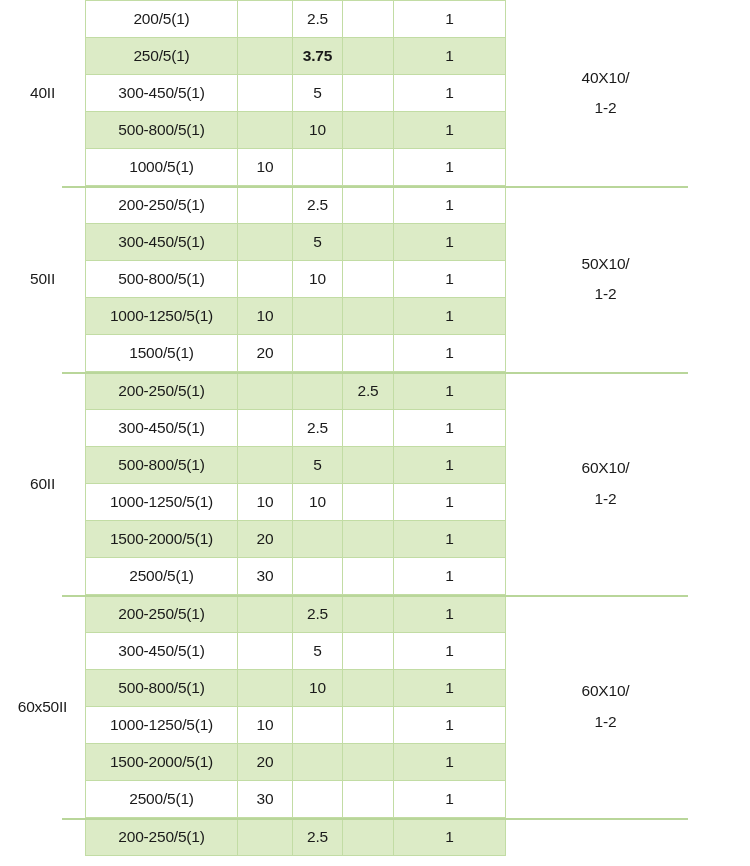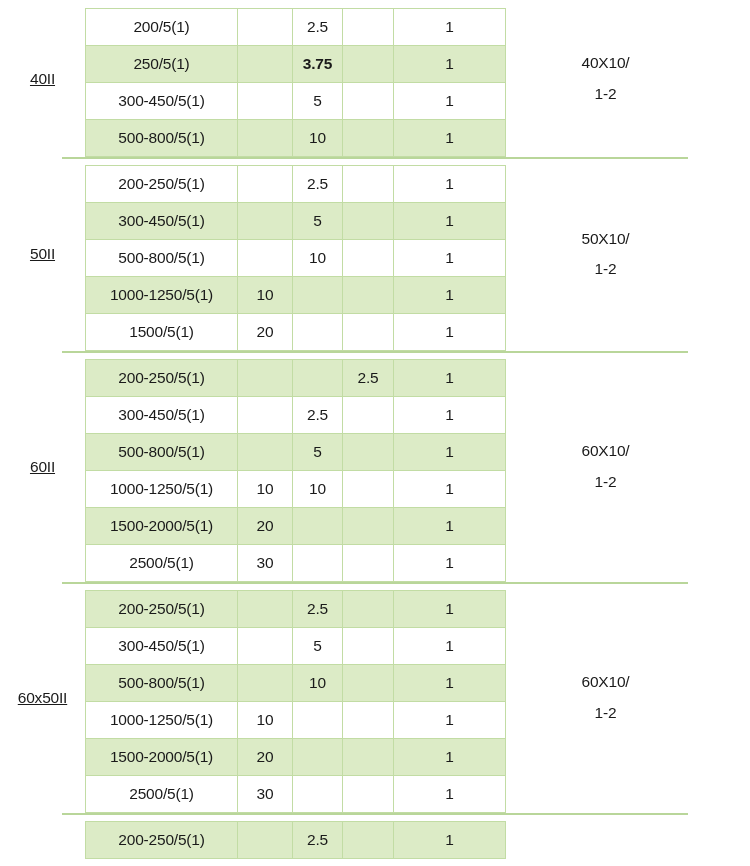--- a/index.html
+++ b/index.html
@@ -44,30 +44,28 @@
   
   .model-col {
     width: 85px;
     min-width: 85px;
     display: flex;
     align-items: center;
     justify-content: center;
     background: #ffffff;
     font-size: 15.5px;
     letter-spacing: -0.2px;
-    text-decoration: underline;
   }
 
   
   .grid {
     width: 420px;
     min-width: 420px;
     border-collapse: collapse;
     table-layout: fixed;
-    margin-top: 8px;
   }
   .grid td {
     border: 1px solid #c2dca4;
     height: 36px;
     text-align: center;
     vertical-align: middle;
     font-size: 15.5px;
     letter-spacing: -0.2px;
     padding: 0;
     background: #ffffff;
@@ -137,20 +135,27 @@
             <td style="border-color: rgb(194, 220, 164);"></td>
             <td style="border-color: rgb(194, 220, 164);">1</td>
           </tr>
           <tr class="alt">
             <td style="border-color: rgb(194, 220, 164); background: rgb(220, 235, 198);">500-800/5(1)</td>
             <td style="border-color: rgb(194, 220, 164); background: rgb(220, 235, 198);"></td>
             <td style="border-color: rgb(194, 220, 164); background: rgb(220, 235, 198);">10</td>
             <td style="border-color: rgb(194, 220, 164); background: rgb(220, 235, 198);"></td>
             <td style="border-color: rgb(194, 220, 164); background: rgb(220, 235, 198);">1</td>
           </tr>
+          <tr>
+            <td style="border-color: rgb(194, 220, 164);">1000/5(1)</td>
+            <td style="border-color: rgb(194, 220, 164);">10</td>
+            <td style="border-color: rgb(194, 220, 164);"></td>
+            <td style="border-color: rgb(194, 220, 164);"></td>
+            <td style="border-color: rgb(194, 220, 164);">1</td>
+          </tr>
         </tbody>
       </table>
       <div class="spec-col">
         <div class="spec-line">40X10/</div>
         <div class="spec-line">1-2</div>
       </div>
     </div>
     <div class="group">
       <div class="group-sep" style="top: 0px; background: rgb(185, 214, 154);"></div>
       <div class="model-col">

